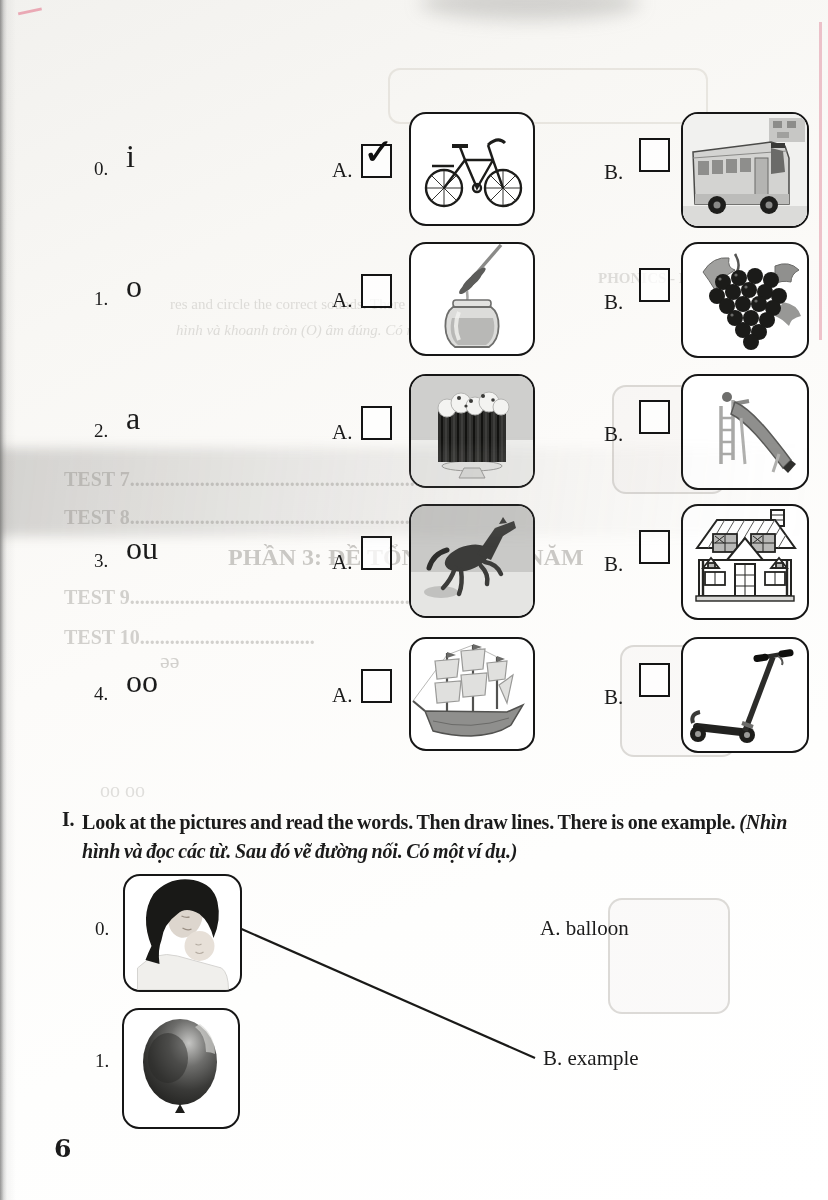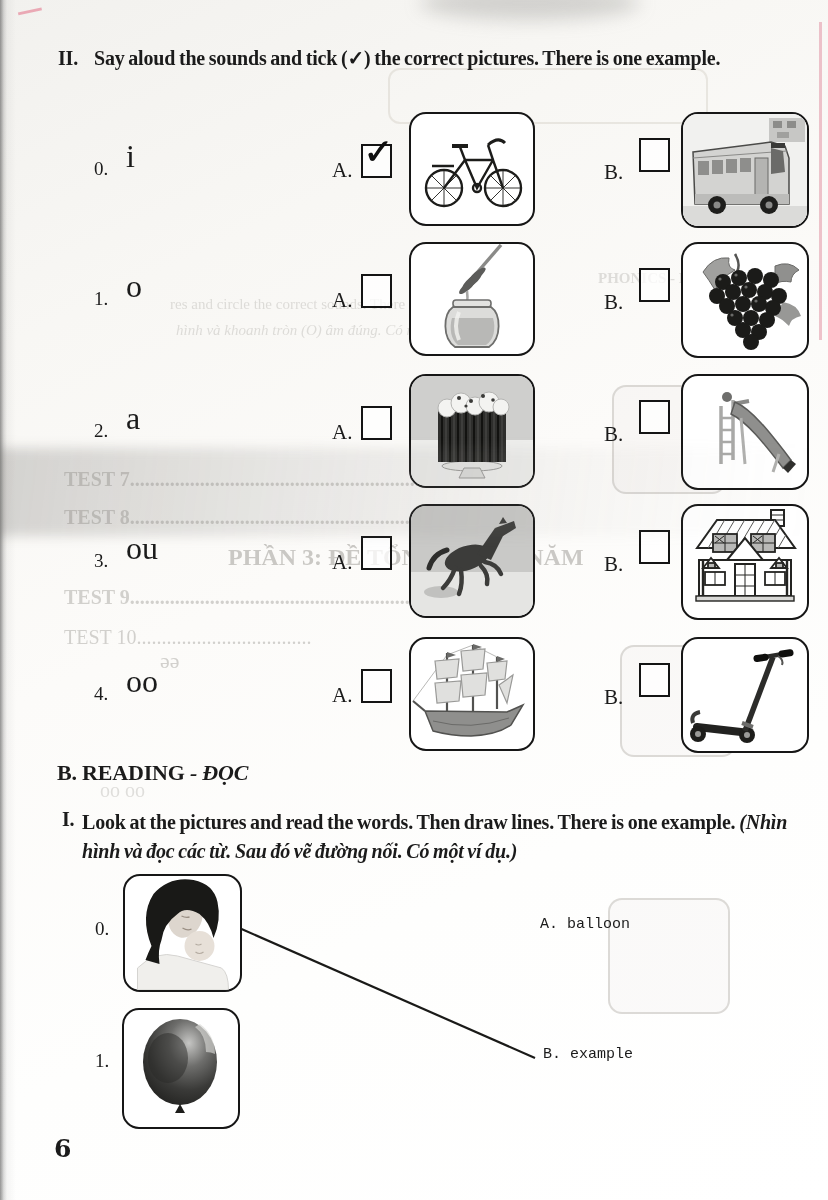--- a/index.html
+++ b/index.html
@@ -43,48 +43,45 @@
   
   .rhead{left:57px;top:760px;font-size:22px;font-weight:bold;z-index:5;letter-spacing:-.2px;}
   .rhead .vi{font-style:italic;}
   .rinstr{left:62px;top:808px;width:756px;font-size:20px;font-weight:bold;z-index:5;letter-spacing:-.2px;word-spacing:-1px;}
   .rinstr .rn{position:absolute;left:0;top:0;}
   .rinstr .rtxt{display:block;margin-left:20px;width:722px;line-height:1.45;}
   .rinstr .vi{font-style:italic;}
   .rnum{position:absolute;font-size:19px;z-index:5;}
   .rframe{position:absolute;border:2.6px solid #161616;border-radius:17px;background:#fff;overflow:hidden;z-index:5;}
   .rframe svg{display:block;width:100%;height:100%;}
-  .wordopt{position:absolute;font-size:15px;z-index:5;font-family:Liberation Mono, monospace;}
+  .wordopt{position:absolute;font-size:21px;z-index:5;}
   .connline{position:absolute;left:0;top:0;width:828px;height:1200px;z-index:4;pointer-events:none;}
   .pageno{left:54px;top:1134px;font-size:25px;font-weight:bold;z-index:5;font-family:"DejaVu Serif",serif;}
 </style>
 </head>
 <body>
 
 <div id="page">
 
   <div class="ghost-box" style="left:388px;top:68px;width:316px;height:52px;"></div>
   <div class="ghost lt" style="left:598px;top:270px;font-size:15px;font-weight:bold;">PHONICS - NGỮ ÂM</div>
   <div class="ghost lt" style="left:170px;top:296px;font-size:15px;">res and circle the correct sounds. There is one example</div>
   <div class="ghost lt" style="left:176px;top:322px;font-size:15px;font-style:italic;">hình và khoanh tròn (O) âm đúng. Có một ví dụ)</div>
   <div class="ghost" style="left:64px;top:468px;font-size:20px;font-weight:bold;">TEST 7.............................................................</div>
   <div class="ghost" style="left:64px;top:506px;font-size:20px;font-weight:bold;">TEST 8..............................................................</div>
   <div class="ghost" style="left:228px;top:544px;font-size:24px;font-weight:bold;opacity:.6;">PHẦN 3: ĐỀ TỔNG ÔN CẢ NĂM</div>
   <div class="ghost" style="left:64px;top:586px;font-size:20px;font-weight:bold;">TEST 9.............................................................</div>
-  <div class="ghost" style="left:64px;top:626px;font-size:20px;font-weight:normal;text-align:center;">TEST 10...................................</div>
+  <div class="ghost" style="left:64px;top:626px;font-size:20px;font-weight:bold;text-align:center;">TEST 10...................................</div>
   <div class="ghost flip" style="left:160px;top:652px;font-size:22px;">ee</div>
   <div class="ghost flip" style="left:470px;top:658px;font-size:22px;">ea</div>
   <div class="ghost flip lt" style="left:100px;top:782px;font-size:20px;">oo        oo</div>
   <div class="ghost-frame" style="left:612px;top:385px;width:110px;height:105px;"></div>
   <div class="ghost-frame" style="left:620px;top:645px;width:112px;height:108px;"></div>
   <div class="ghost-frame" style="left:608px;top:898px;width:118px;height:112px;"></div>
 
-  <div class="abs head1">
-    <span class="hn">II.</span><span>Say aloud the sounds and tick (✓) the correct pictures. There is one example.</span>
-  </div>
 
   <div class="prow" style="top:112px;">
     <span class="pnum">0.</span>
     <span class="psound">i</span>
     <span class="optlabel la">A.</span>
     <span class="cbox ca">
         <span class="tick">✓</span>
       </span>
     <div class="pframe fa">
       <svg viewBox="0 0 122 110">
@@ -362,26 +359,20 @@
           <circle cx="64" cy="96" r="3" fill="#9a9a98"></circle>
         <path d="M62,92 L90,18" stroke="#2c2c2a" stroke-width="5.5" fill="none"></path>
         <path d="M59,84 L70,88" stroke="#6e6e6c" stroke-width="4"></path>
         <path d="M76,19 L106,14" stroke="#2c2c2a" stroke-width="4.5" fill="none"></path>
         <path d="M74,19.5 l8,-1.2 M99,15 l8,-1.2" stroke="#0f0f0d" stroke-width="7" stroke-linecap="round"></path>
         <path d="M95,17 q6,4 4,9" stroke="#555553" stroke-width="2" fill="none"></path>
       </svg>
     </div>
   </div>
 
-  <div class="abs rhead">
-    <span>B.</span>
-    <span>READING</span>
-    <span class="vi">-</span>
-    <span class="vi">ĐỌC</span>
-  </div>
 
   <div class="abs rinstr">
     <span class="rn">I.</span>
     <span class="rtxt"><span>Look at the pictures and read the words. Then draw lines. There is one example.</span> <span class="vi">(Nhìn hình và đọc các từ. Sau đó vẽ đường nối. Có một ví dụ.)</span></span>
   </div>
 
   <svg class="connline">
     <line x1="237" y1="927" x2="535" y2="1058" stroke="#1a1a18" stroke-width="2.2"></line>
   </svg>
 

